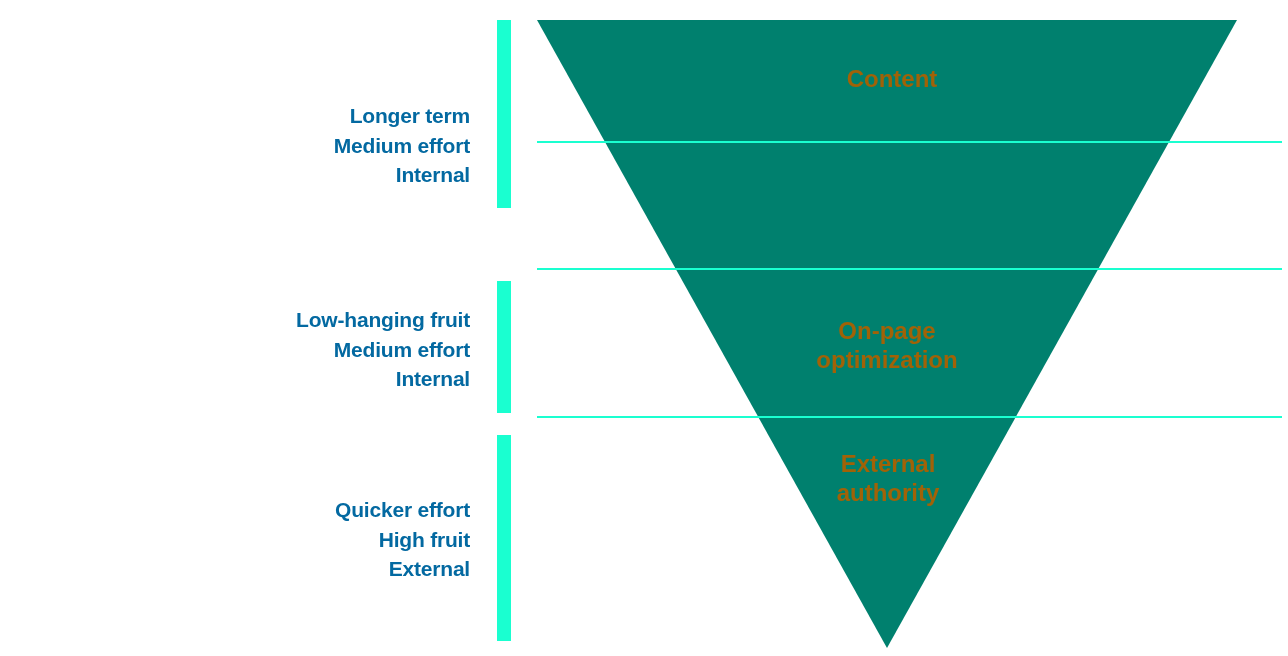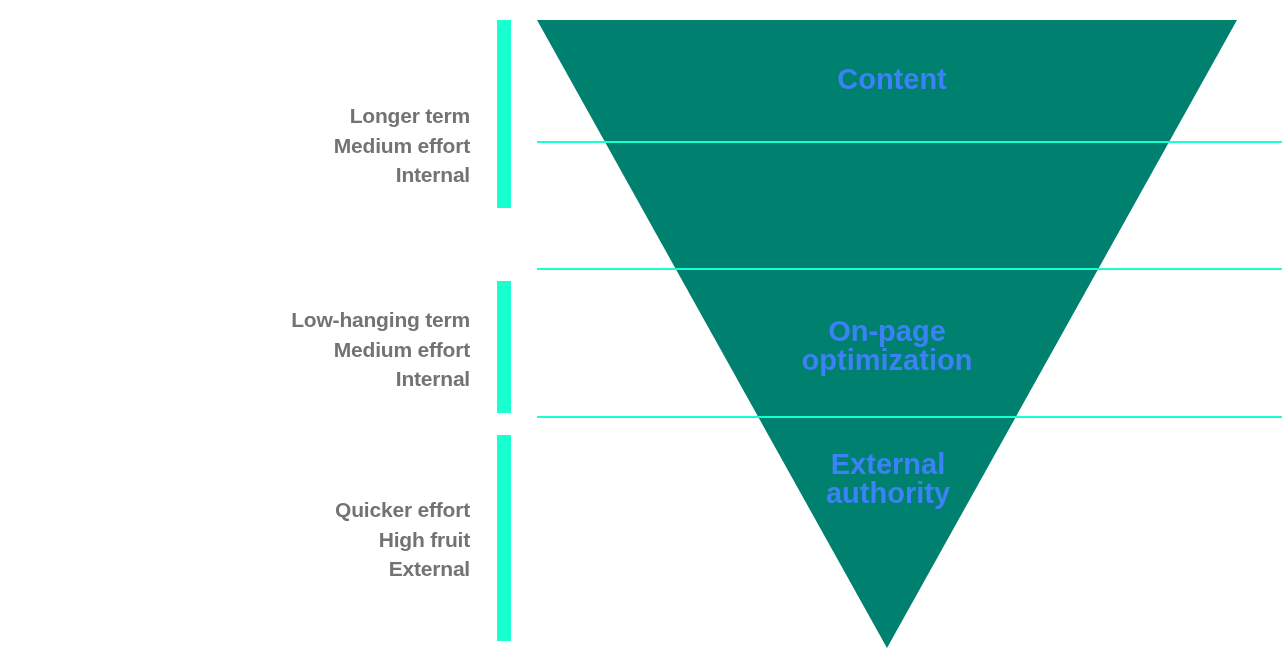--- a/index.html
+++ b/index.html
@@ -17,21 +17,21 @@
     height: 656px;
     background: #ffffff;
     overflow: hidden;
   }
 
   
   .label-group {
     position: absolute;
     right: 818px;           
     text-align: right;
-    color: #737373;
+    color: #0369a1;
     font-weight: bold;
     font-size: 21px;
     line-height: 29.5px;
     letter-spacing: -0.2px;
     white-space: nowrap;
   }
   .label-line { display: block; }
 
   
   .accent-bar {
@@ -61,23 +61,23 @@
     position: absolute;
     left: 537px;
     right: 6px;
     height: 2px;
     background: #1affd0;
   }
 
   
   .funnel-label {
     position: absolute;
-    color: #3b82f6;
+    color: #a16207;
     font-weight: bold;
-    font-size: 29px;
+    font-size: 24px;
     line-height: 28.5px;
     text-align: center;
     white-space: pre-line;
     transform: translate(-50%, -50%);
   }
 </style>
 </head>
 <body>
 
 <div id="stage">
@@ -96,21 +96,21 @@
   <div class="accent-bar" style="top:281px; height:132px;"></div>
   <div class="accent-bar" style="top:435px; height:206px;"></div>
 
   <div class="label-group" style="top:101px;">
     <span class="label-line">Longer term</span>
     <span class="label-line">Medium effort</span>
     <span class="label-line">Internal</span>
   </div>
 
   <div class="label-group" style="top:305px;">
-    <span class="label-line">Low-hanging term</span>
+    <span class="label-line">Low-hanging fruit</span>
     <span class="label-line">Medium effort</span>
     <span class="label-line">Internal</span>
   </div>
 
   <div class="label-group" style="top:495px;">
     <span class="label-line">Quicker effort</span>
     <span class="label-line">High fruit</span>
     <span class="label-line">External</span>
   </div>
 

